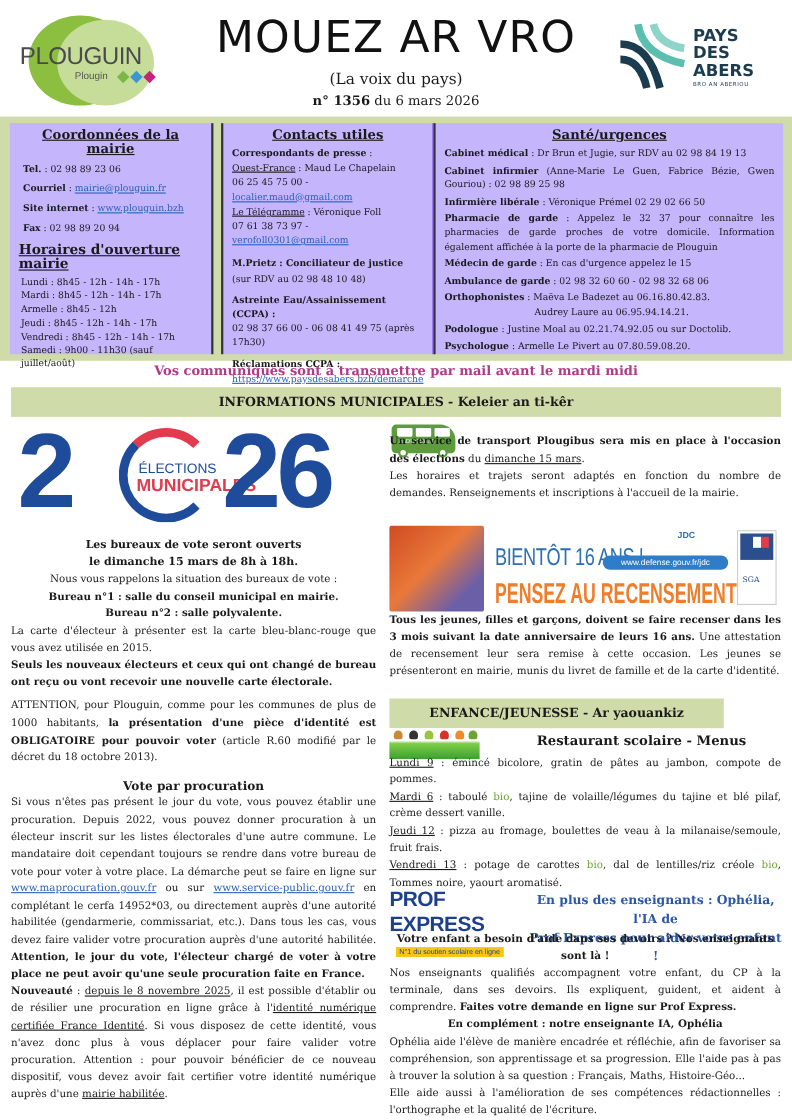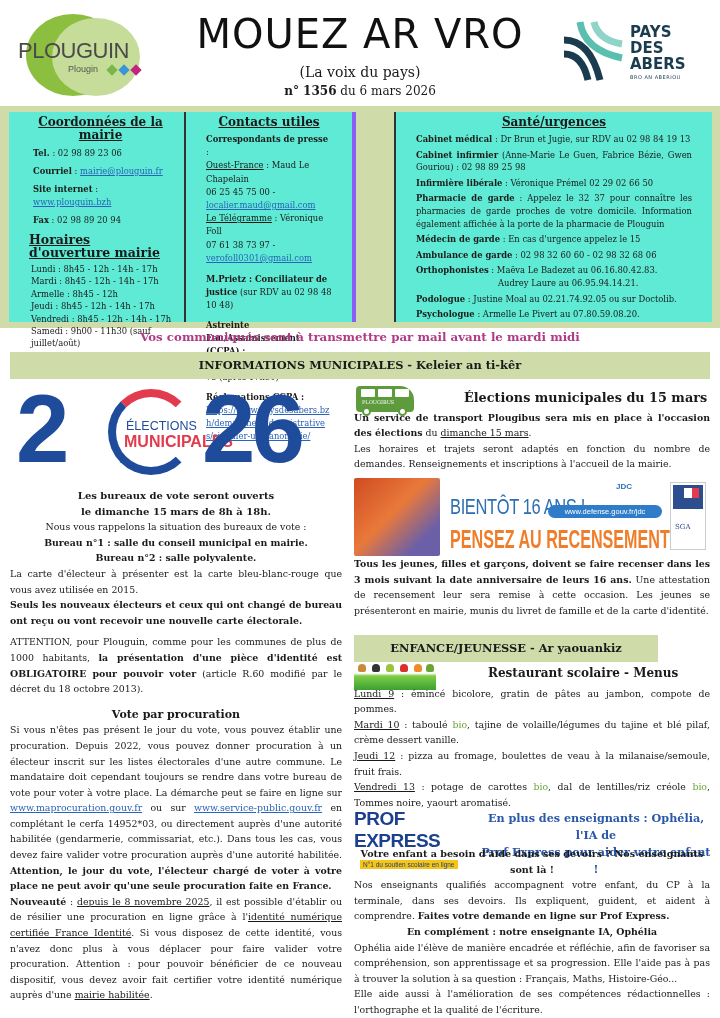--- a/index.html
+++ b/index.html
@@ -19,23 +19,23 @@
   .title-block { position: absolute; left: 180px; top: 10px; width: 360px; text-align: center; }
   .title-block .title { font-family: "DejaVu Sans", sans-serif; font-size: 40px; font-weight: normal; letter-spacing: 1px; color: #111; line-height: 48px; }
   .title-block .subtitle { font-size: 14px; margin-top: 6px; }
   .title-block .issue { font-size: 12px; margin-top: 4px; }
   .logo-abers { position: absolute; left: 560px; top: 20px; width: 130px; height: 70px; }
   .logo-abers .txt { position: absolute; left: 70px; top: 4px; font-family: "DejaVu Sans", sans-serif; font-weight: bold; font-size: 15px; line-height: 16px; color: #1b3c4f; }
   .logo-abers .tag { position: absolute; left: 70px; top: 54px; font-family: "DejaVu Sans", sans-serif; font-size: 5px; color: #1b3c4f; letter-spacing: 0.5px; }
 
   
   .info-band { position: absolute; left: 0; top: 106px; width: 720px; height: 222px; background: #cfdca9; }
-  .info-col { position: absolute; top: 6px; height: 210px; background: #5eead4; padding: 4px 20px; font-size: 8.6px; line-height: 13px; }
+  .info-col { position: absolute; top: 6px; height: 210px; background: #c4b5fd; padding: 4px 8px; font-size: 8.6px; line-height: 13px; }
   .col1 { left: 9px; width: 185px; border-right: 2px solid #333; }
-  .col2 { left: 184px; width: 172px; border-left: 2px solid #333; border-right: 4px solid #8b5cf6; }
+  .col2 { left: 201px; width: 194px; border-left: 2px solid #333; border-right: 2px solid #8b5cf6; }
   .col3 { left: 394px; width: 318px; border-left: 2px solid #333; }
   .col-h { text-align: center; font-size: 12px; font-weight: bold; text-decoration: underline; margin-bottom: 4px; }
   .col1 .row { margin: 5px 4px; font-size: 8.4px; }
   .col1 .col-h2 { font-size: 12.5px; font-weight: bold; text-decoration: underline; margin: 6px 0 4px 0; }
   .col1 .hr { font-size: 8.4px; line-height: 12.4px; margin-left: 2px; }
   .col2 p { margin-bottom: 6px; font-size: 8.4px; line-height: 13.2px; }
   .col3 p { margin-bottom: 3px; font-size: 8.4px; line-height: 12.6px; }
 
   .notice { position: absolute; left: 0; top: 330px; width: 720px; text-align: center; color: #b03a86; font-size: 11.8px; font-weight: bold; }
 
@@ -204,21 +204,20 @@
 
 <div class="bus-icon">
   <div class="win" style="left:5px"></div>
   <div class="win" style="left:22px"></div>
   <div class="win" style="left:39px"></div>
   <div class="lbl">PLOUGIBUS</div>
   <div class="wheel" style="left:6px"></div>
   <div class="wheel" style="left:42px"></div>
 </div>
 <div class="right" style="top:390px">
-  <div class="sec-title" style="padding-left:110px">Élections municipales du 15 mars</div>
   <div class="just" style="margin-top:4px">
     <b>Un service de transport Plougibus sera mis en place à l'occasion des élections</b>
     <span>du</span>
     <span class="u">dimanche 15 mars</span><span>.</span>
   </div>
   <div class="just">Les horaires et trajets seront adaptés en fonction du nombre de demandes. Renseignements et inscriptions à l'accueil de la mairie.</div>
 </div>
 
 <div class="recens-banner">
   <div class="recens-people"></div>
@@ -245,21 +244,21 @@
   <div class="dot" style="left:4px;background:#c98b3b"></div>
   <div class="dot" style="left:18px;background:#333"></div>
   <div class="dot" style="left:32px;background:#9ac43f"></div>
   <div class="dot" style="left:46px;background:#d8312c"></div>
   <div class="dot" style="left:60px;background:#ef8a2b"></div>
   <div class="dot" style="left:72px;background:#6aa534"></div>
 </div>
 <div class="right" style="top:666px">
   <div class="sec-title" style="padding-left:134px;font-size:12px">Restaurant scolaire - Menus</div>
   <div class="just" style="margin-top:4px"><span class="u">Lundi 9</span> <span>: émincé bicolore, gratin de pâtes au jambon, compote de pommes.</span></div>
-  <div class="just"><span class="u">Mardi 10</span> <span>: taboulé</span> <span class="bio">bio</span><span>, tajine de volaille/légumes du tajine et blé pilaf, crème dessert vanille.</span></div>
+  <div class="just"><span class="u">Mardi 6</span> <span>: taboulé</span> <span class="bio">bio</span><span>, tajine de volaille/légumes du tajine et blé pilaf, crème dessert vanille.</span></div>
   <div class="just"><span class="u">Jeudi 12</span> <span>: pizza au fromage, boulettes de veau à la milanaise/semoule, fruit frais.</span></div>
   <div class="just"><span class="u">Vendredi 13</span> <span>: potage de carottes</span> <span class="bio">bio</span><span>, dal de lentilles/riz créole</span> <span class="bio">bio</span><span>, Tommes noire, yaourt aromatisé.</span></div>
 </div>
 
 <div class="pe-logo">
   <div class="pe-t">PROF EXPRESS</div>
   <div class="pe-s">N°1 du soutien scolaire en ligne</div>
 </div>
 <div class="pe-head">
   <div>En plus des enseignants : Ophélia, l'IA de</div>

